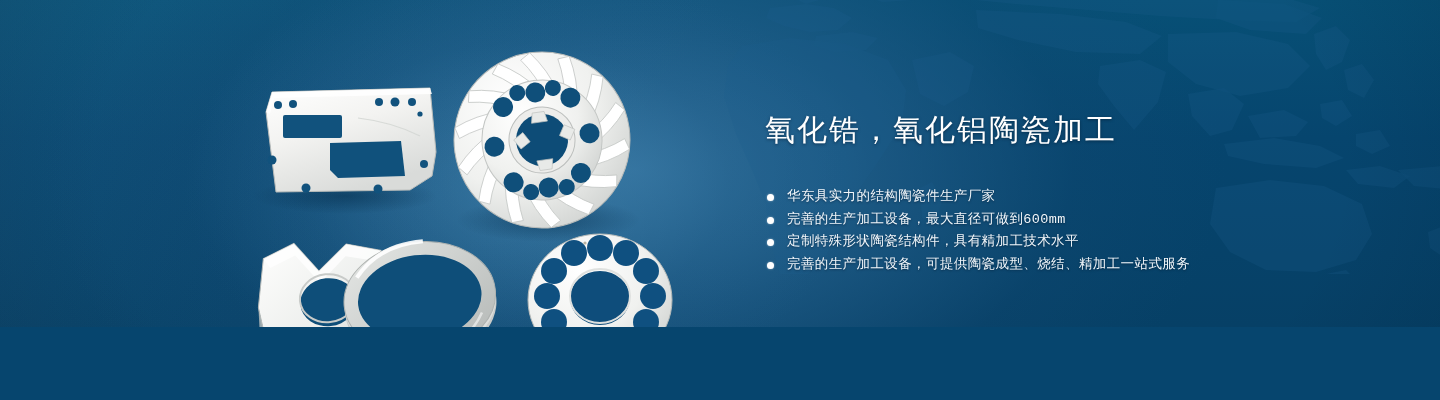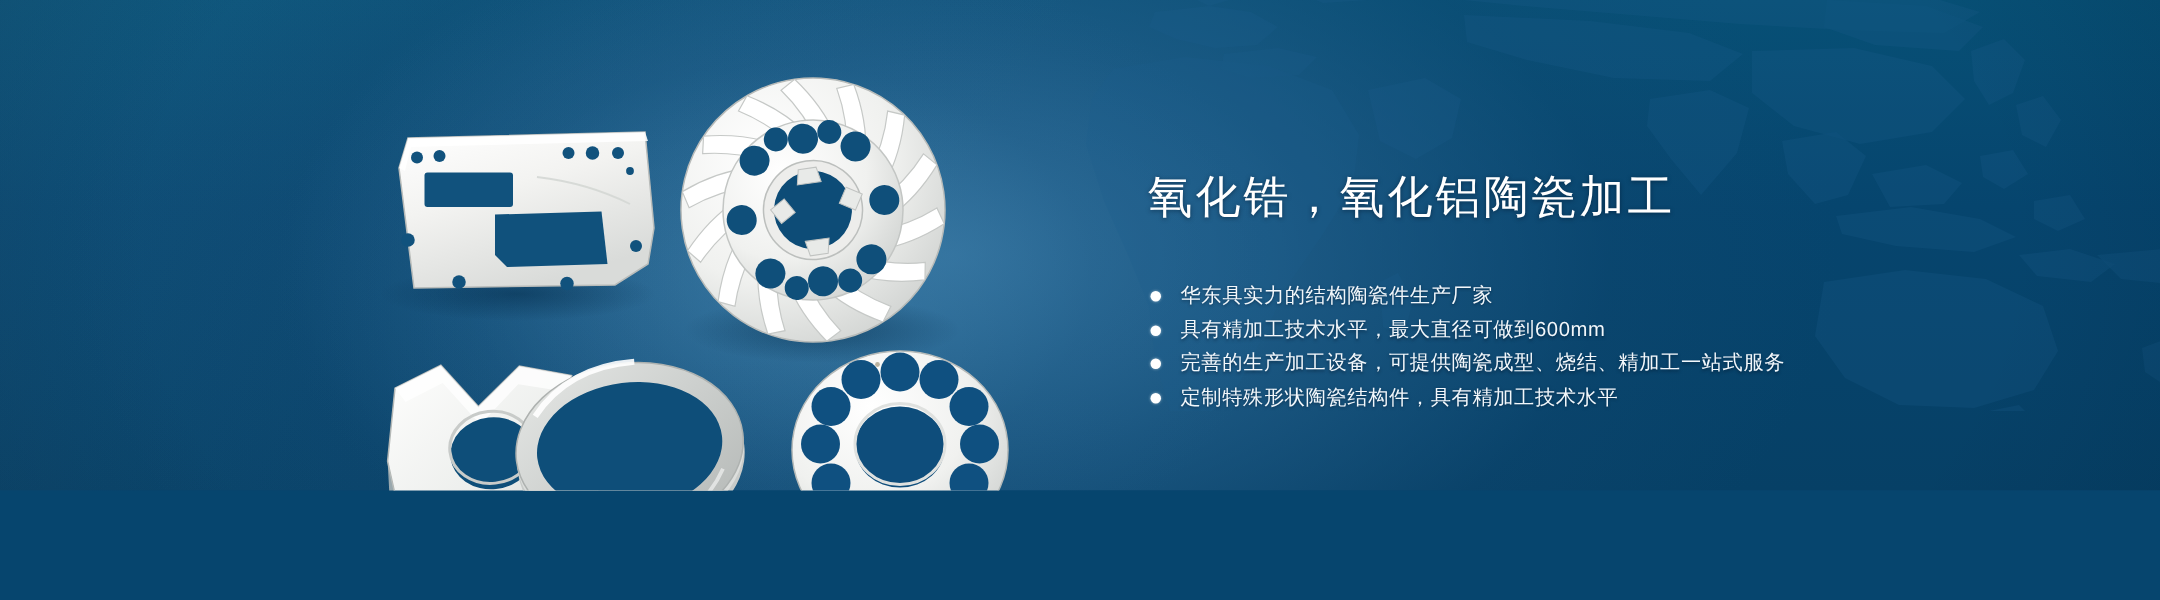--- a/index.html
+++ b/index.html
@@ -9,20 +9,21 @@
     font-family:"Liberation Sans","DejaVu Sans",sans-serif;
     overflow:hidden;
   }
 
   
   .banner{
     position:relative;
     width:1440px; height:327px;
     overflow:hidden;
     background:#06456e;
+    font-family:Liberation Mono, monospace;
   }
 
   
   .bg-base{
     position:absolute; inset:0;
     background:linear-gradient(180deg,#075076 0%,#06456e 42%,#064066 100%);
   }
   
   .bg-glow{
     position:absolute; inset:0;
@@ -341,26 +342,26 @@
   <div class="copy">
     <h1 class="headline">氧化锆，氧化铝陶瓷加工</h1>
 
     <ul class="bullets">
       <li>
         <span class="dot"></span>
         <span>华东具实力的结构陶瓷件生产厂家</span>
       </li>
       <li>
         <span class="dot"></span>
-        <span>具有精加工技术水平，最大直径可做到600mm</span>
+        <span>完善的生产加工设备，最大直径可做到600mm</span>
+      </li>
+      <li>
+        <span class="dot"></span>
+        <span>定制特殊形状陶瓷结构件，具有精加工技术水平</span>
       </li>
       <li>
         <span class="dot"></span>
         <span>完善的生产加工设备，可提供陶瓷成型、烧结、精加工一站式服务</span>
       </li>
-      <li>
-        <span class="dot"></span>
-        <span>定制特殊形状陶瓷结构件，具有精加工技术水平</span>
-      </li>
     </ul>
   </div>
 
 </div>
 
 </body></html>

